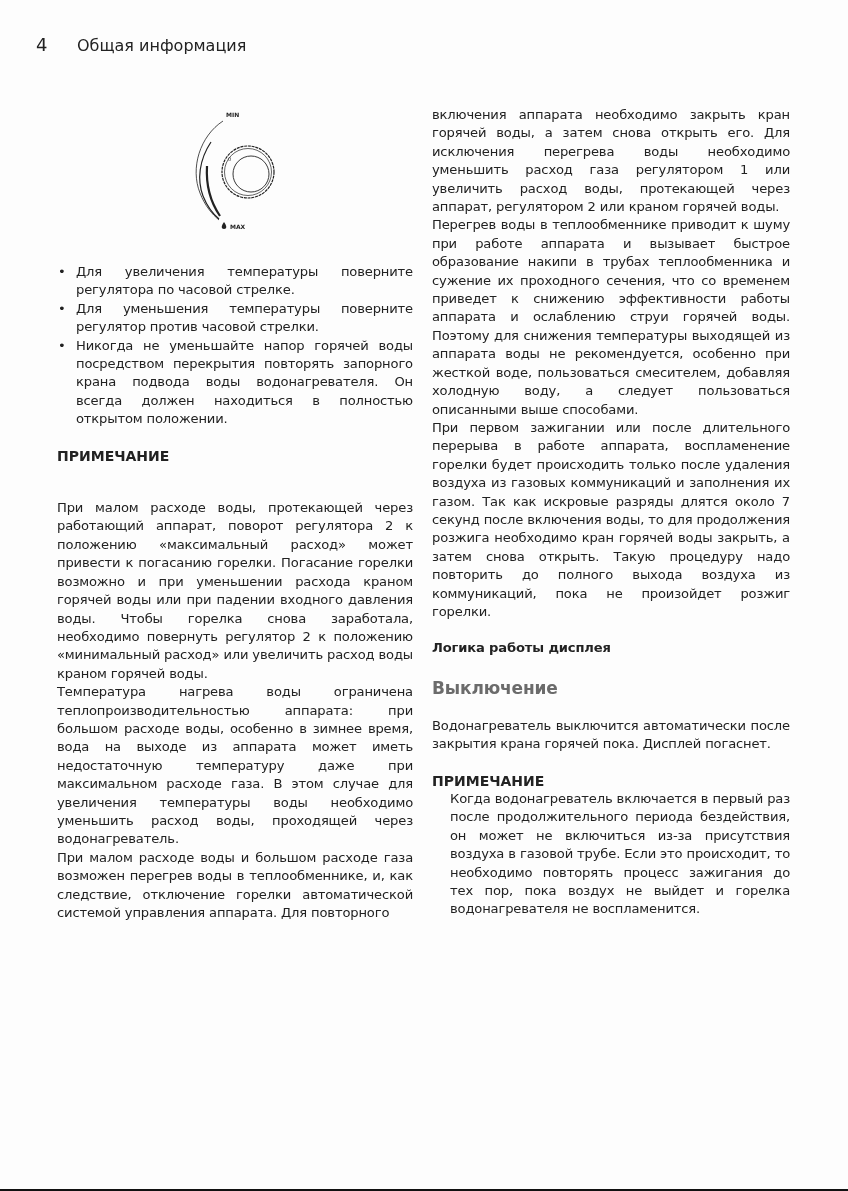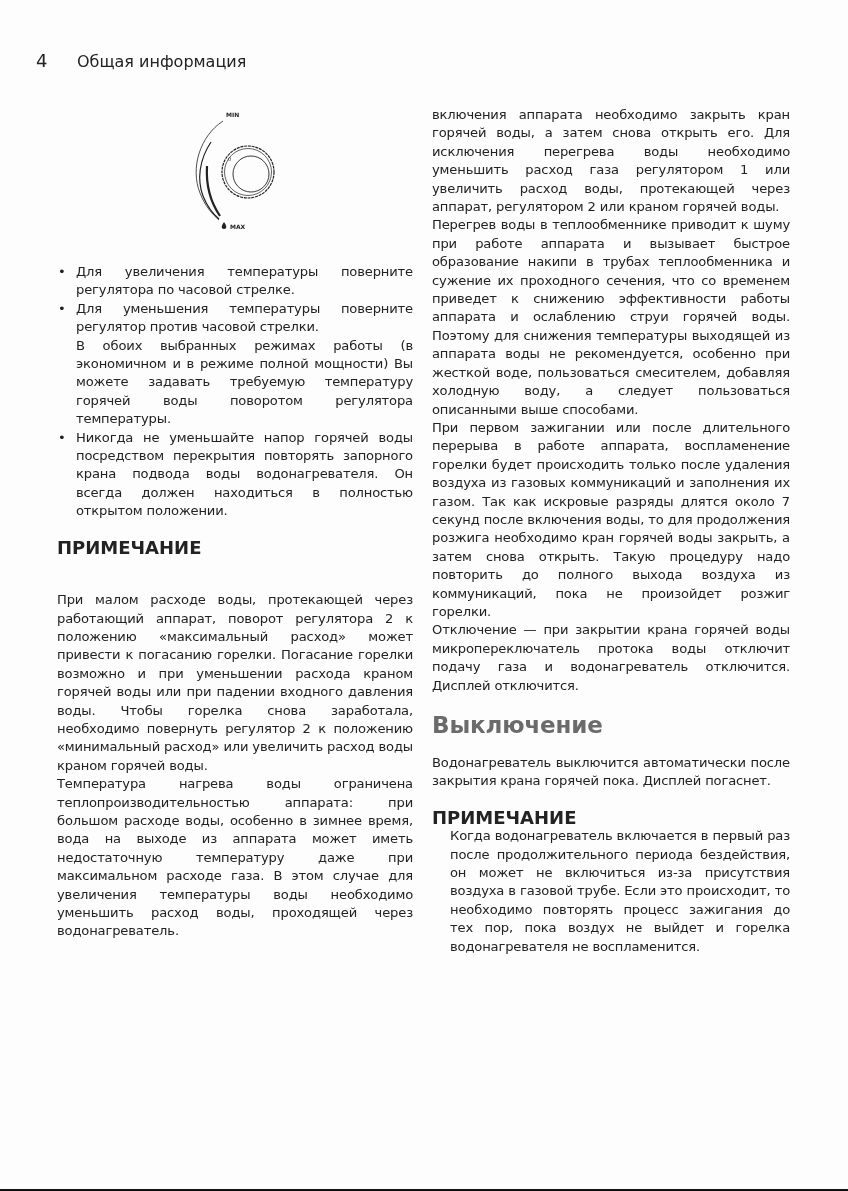--- a/index.html
+++ b/index.html
@@ -1,34 +1,34 @@
 <!DOCTYPE html>
 <html><head>
 <meta charset="utf-8">
 <style>
   html, body { margin: 0; padding: 0; background: #fdfdfd; }
   body {
     width: 848px; height: 1191px; position: relative; overflow: hidden;
     font-family: "DejaVu Sans", sans-serif; color: #222;
   }
-  .header { position: absolute; left: 36px; top: 50px; font-size: 16px; color: #222; }
+  .header { position: absolute; left: 36px; top: 34px; font-size: 16px; color: #222; }
   .header .num { display: inline-block; width: 41px; font-size: 18px; }
   .col { position: absolute; font-size: 13.1px; line-height: 18.4px; letter-spacing: -0.15px; }
   .col.left { left: 57px; top: 263px; width: 356px; }
   .col.right { left: 432px; top: 106px; width: 358px; }
   p { margin: 0; text-align: justify; }
   ul { margin: 0; padding: 0; list-style: none; }
   li { position: relative; padding-left: 19px; text-align: justify; }
   li .bullet { position: absolute; left: 1px; top: 0; }
   .indent { padding-left: 19px; }
-  .note-title { font-weight: bold; font-size: 18px; margin-top: 18px; letter-spacing: 0; }
+  .note-title { font-weight: bold; font-size: 14px; margin-top: 18px; letter-spacing: 0; }
   .note-body { padding-left: 18px; }
   .gap { height: 34px; }
   .subhead { font-weight: bold; margin-top: 18px; }
-  .section-title { font-weight: bold; font-size: 23px; color: #6b6b6b; margin-top: 19px; line-height: 22px; }
+  .section-title { font-weight: bold; font-size: 17px; color: #6b6b6b; margin-top: 19px; line-height: 22px; }
   .section-gap { height: 18px; }
   .dial { position: absolute; left: 188px; top: 108px; width: 96px; height: 125px; }
   .bottom-rule { position: absolute; left: 0; bottom: 0; width: 848px; height: 2px; background: #111; }
 </style>
 </head>
 <body>
 
 <div class="header">
   <span class="num">4</span><span>Общая информация</span>
 </div>
@@ -44,35 +44,35 @@
   <text x="40" y="53" font-size="5" font-family="DejaVu Sans, sans-serif" fill="#222">0</text>
   <path d="M36 114 C 33 118, 33 121, 36 121 C 39 121, 39 118, 36 114 Z" fill="#222"></path>
   <text x="42" y="121" font-size="6" font-weight="bold" font-family="DejaVu Sans, sans-serif" fill="#222">MAX</text>
 </svg>
 
 <div class="col left">
   <ul>
     <li><span class="bullet">•</span><span>Для увеличения температуры поверните регулятора по часовой стрелке.</span></li>
     <li><span class="bullet">•</span><span>Для уменьшения температуры поверните регулятор против часовой стрелки.</span></li>
   </ul>
-  <p class="indent">В обоих выбранных режимах работы (в экономичном и в режиме полной мощности) Вы можете задавать требуемую температуру горячей воды поворотом регулятора температуры.</p>
   <ul>
     <li><span class="bullet">•</span><span>Никогда не уменьшайте напор горячей воды посредством перекрытия повторять запорного крана подвода воды водонагревателя. Он всегда должен находиться в полностью открытом положении.</span></li>
   </ul>
   <div class="note-title">ПРИМЕЧАНИЕ</div>
   <div class="gap"></div>
   <p>При малом расходе воды, протекающей через работающий аппарат, поворот регулятора 2 к положению «максимальный расход» может привести к погасанию горелки. Погасание горелки возможно и при уменьшении расхода краном горячей воды или при падении входного давления воды. Чтобы горелка снова заработала, необходимо повернуть регулятор 2 к положению «минимальный расход» или увеличить расход воды краном горячей воды.</p>
   <p>Температура нагрева воды ограничена теплопроизводительностью аппарата: при большом расходе воды, особенно в зимнее время, вода на выходе из аппарата может иметь недостаточную температуру даже при максимальном расходе газа. В этом случае для увеличения температуры воды необходимо уменьшить расход воды, проходящей через водонагреватель.</p>
+  <p>При малом расходе воды и большом расходе газа возможен перегрев воды в теплообменнике, и, как следствие, отключение горелки автоматической системой управления аппарата. Для повторного</p>
 </div>
 
 <div class="col right">
   <p>включения аппарата необходимо закрыть кран горячей воды, а затем снова открыть его. Для исключения перегрева воды необходимо уменьшить расход газа регулятором 1 или увеличить расход воды, протекающей через аппарат, регулятором 2 или краном горячей воды.</p>
   <p>Перегрев воды в теплообменнике приводит к шуму при работе аппарата и вызывает быстрое образование накипи в трубах теплообменника и сужение их проходного сечения, что со временем приведет к снижению эффективности работы аппарата и ослаблению струи горячей воды. Поэтому для снижения температуры выходящей из аппарата воды не рекомендуется, особенно при жесткой воде, пользоваться смесителем, добавляя холодную воду, а следует пользоваться описанными выше способами.</p>
   <p>При первом зажигании или после длительного перерыва в работе аппарата, воспламенение горелки будет происходить только после удаления воздуха из газовых коммуникаций и заполнения их газом. Так как искровые разряды длятся около 7 секунд после включения воды, то для продолжения розжига необходимо кран горячей воды закрыть, а затем снова открыть. Такую процедуру надо повторить до полного выхода воздуха из коммуникаций, пока не произойдет розжиг горелки.</p>
-  <p>Отключение — при закрытии крана горячей воды микропереключатель протока воды отключит подачу газа и водонагреватель отключится. Дисплей отключится.</p>
+  <div class="subhead">Логика работы дисплея</div>
   <div class="section-title">Выключение</div>
   <div class="section-gap"></div>
   <p>Водонагреватель выключится автоматически после закрытия крана горячей пока. Дисплей погаснет.</p>
   <div class="note-title">ПРИМЕЧАНИЕ</div>
   <p class="note-body">Когда водонагреватель включается в первый раз после продолжительного периода бездействия, он может не включиться из-за присутствия воздуха в газовой трубе. Если это происходит, то необходимо повторять процесс зажигания до тех пор, пока воздух не выйдет и горелка водонагревателя не воспламенится.</p>
 </div>
 
 <div class="bottom-rule"></div>
 
 </body></html>

